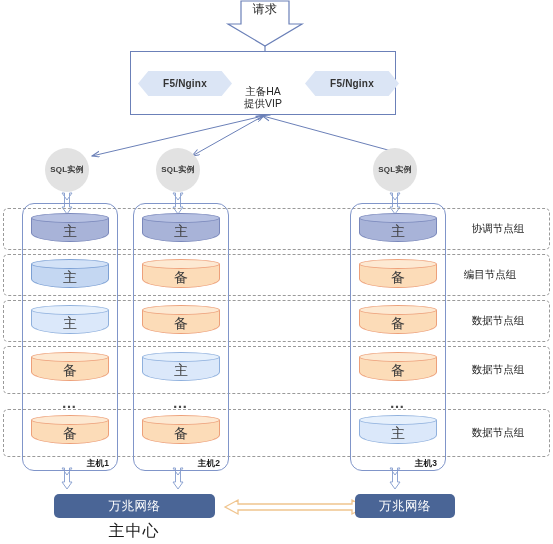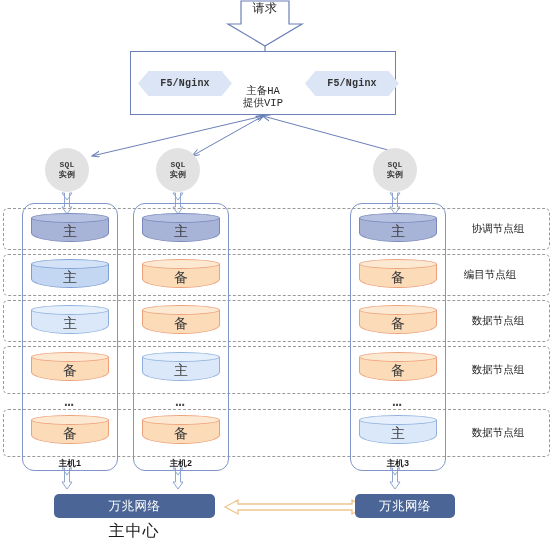--- a/index.html
+++ b/index.html
@@ -7,21 +7,20 @@
     font-family:"Liberation Sans","DejaVu Sans",sans-serif;
     color:#404040;
     -webkit-font-smoothing:antialiased;
   }
   #stage{
     position:relative;
     width:553px;
     height:544px;
     overflow:hidden;
     background:#ffffff;
-    font-family:Liberation Mono, monospace;
   }
   #svg-layer{
     position:absolute;
     left:0;top:0;
     width:553px;height:544px;
     pointer-events:none;
   }
   .req-label{
     position:absolute;
     left:227px; top:3px;
@@ -66,21 +65,21 @@
     line-height:12px;
     color:#262626;
   }
 
   
   .sql-circle{
     position:absolute;
     width:44px;height:44px;
     border-radius:50%;
     background:#e2e2e2;
-    display:flex;flex-direction:column;
+    display:flex;flex-direction:row;
     align-items:center;justify-content:center;
     font-size:8px;font-weight:bold;color:#3b3b3b;
     line-height:10px;
     letter-spacing:.2px;
   }
 
   
   .grp-row{
     position:absolute;
     left:3px;
@@ -106,20 +105,21 @@
     box-sizing:border-box;
   }
   .host-label{
     position:absolute;
     width:90px;
     text-align:center;
     font-size:8.5px;
     font-weight:bold;
     color:#1a1a1a;
     letter-spacing:.2px;
+    padding-left:28px;
   }
 
   
   .cyl{
     position:absolute;
     width:78px; height:32px;
   }
   .cyl .body{
     position:absolute;
     left:0; top:5px;

